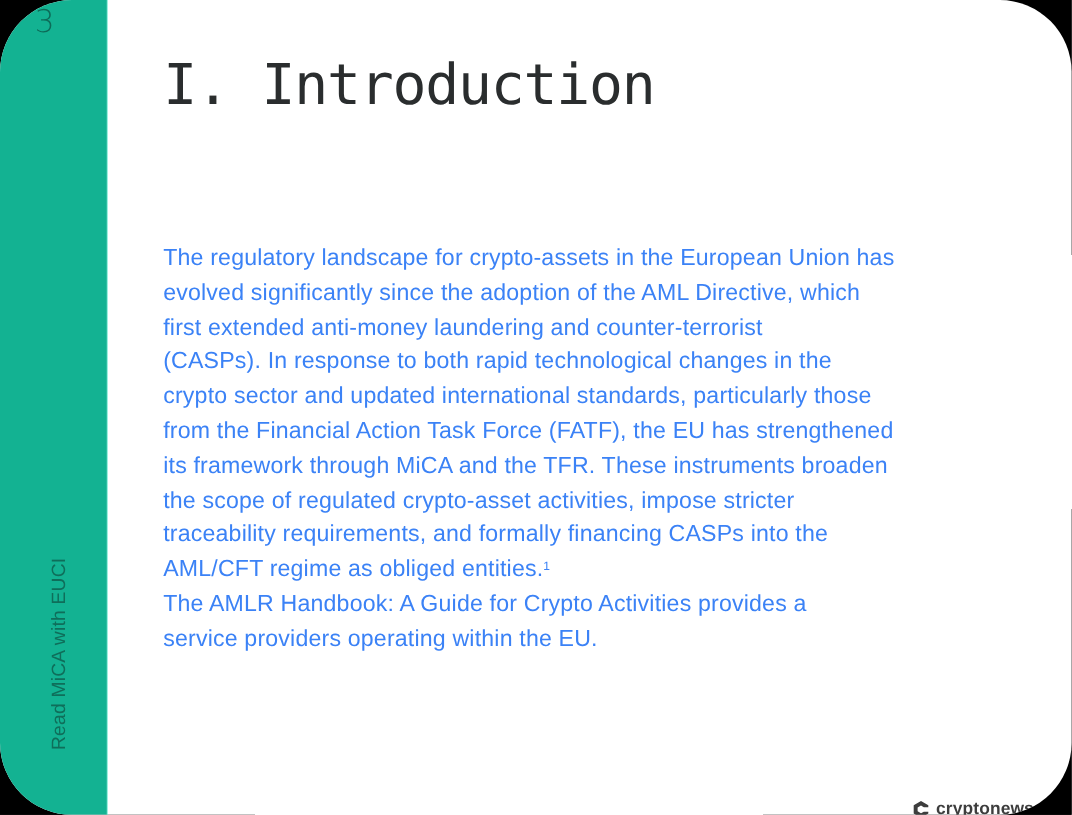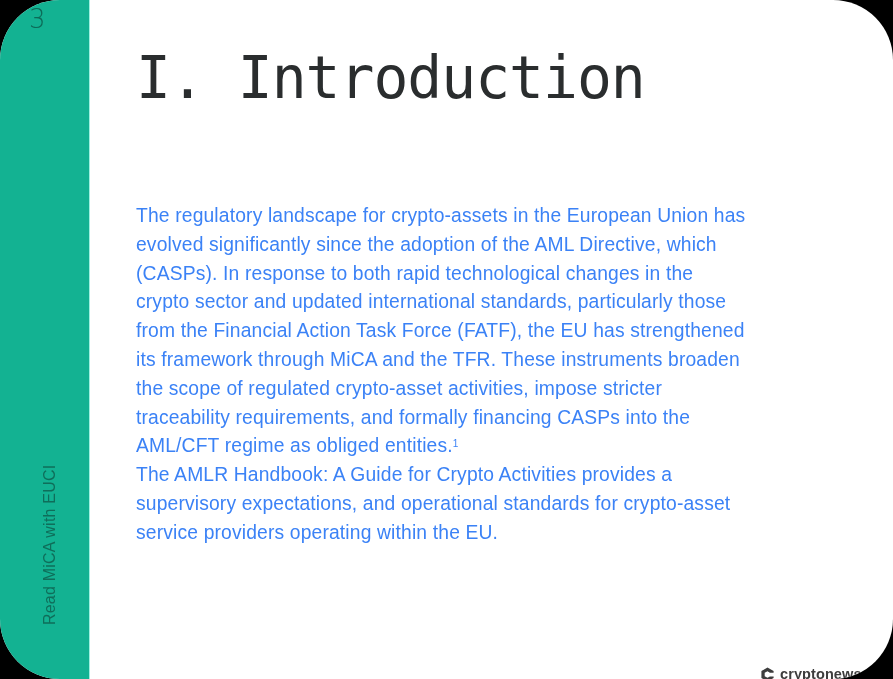--- a/index.html
+++ b/index.html
@@ -56,21 +56,21 @@
       left: 136px;
       top: 0;
       width: 720px;
     }
     .title {
       position: absolute;
       left: 0;
       top: 44px;
       margin: 0;
       font-family: "DejaVu Sans Mono", monospace;
-      font-size: 58px;
+      font-size: 47px;
       font-weight: normal;
       color: #2a2d2e;
       letter-spacing: -1px;
       white-space: nowrap;
     }
     .body-text {
       position: absolute;
       left: 0;
       top: 202px;
       width: 700px;
@@ -123,31 +123,31 @@
     <div class="vertical-label">Read MiCA with EUCI</div>
   </div>
 
   <div class="content">
     <h1 class="title">I. Introduction</h1>
 
     <div class="body-text">
       <p>
         <span class="line">The regulatory landscape for crypto-assets in the European Union has</span>
         <span class="line">evolved significantly since the adoption of the AML Directive, which</span>
+        <span class="line">first extended anti-money laundering and counter-terrorist</span>
         <span class="line">(CASPs). In response to both rapid technological changes in the</span>
         <span class="line">crypto sector and updated international standards, particularly those</span>
         <span class="line">from the Financial Action Task Force (FATF), the EU has strengthened</span>
         <span class="line">its framework through MiCA and the TFR. These instruments broaden</span>
         <span class="line">the scope of regulated crypto-asset activities, impose stricter</span>
         <span class="line">traceability requirements, and formally financing CASPs into the</span>
         <span class="line"><span>AML/CFT regime as obliged entities.</span><sup class="footnote">1</sup></span>
       </p>
       <p>
         <span class="line">The AMLR Handbook: A Guide for Crypto Activities provides a</span>
-        <span class="line">supervisory expectations, and operational standards for crypto-asset</span>
         <span class="line">service providers operating within the EU.</span>
       </p>
     </div>
   </div>
 
   <div class="watermark">
     <svg class="watermark-icon" viewBox="0 0 16 16">
       <path d="M8 0.5 L14.5 4.25 L14.5 6 L10.5 6 L8 4.5 L5 6.25 L5 9.75 L8 11.5 L10.5 10 L14.5 10 L14.5 11.75 L8 15.5 L1.5 11.75 L1.5 4.25 Z" fill="#3d3d3d"></path>
     </svg>
     <span class="watermark-text">cryptonews</span>

